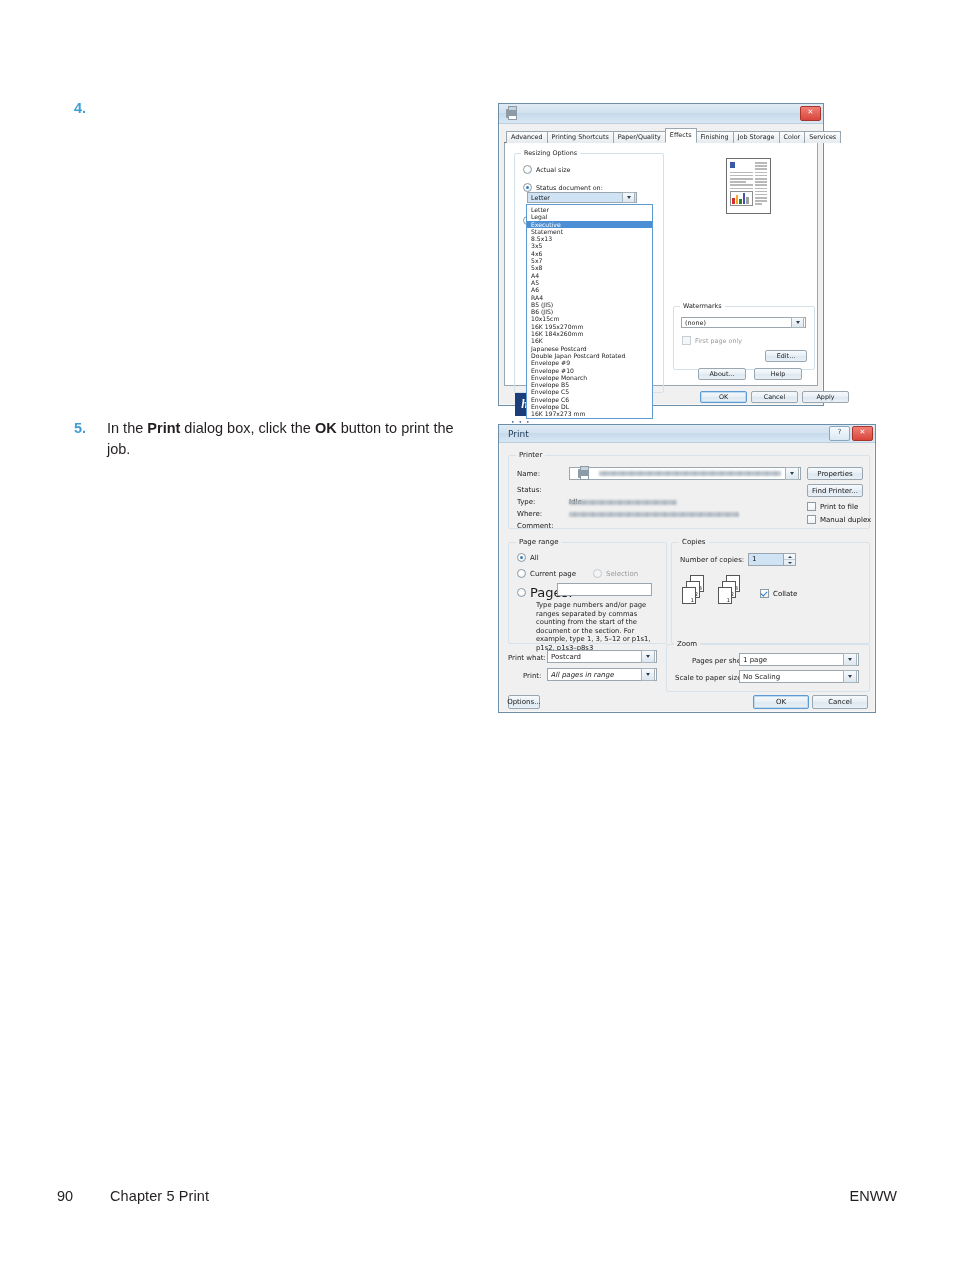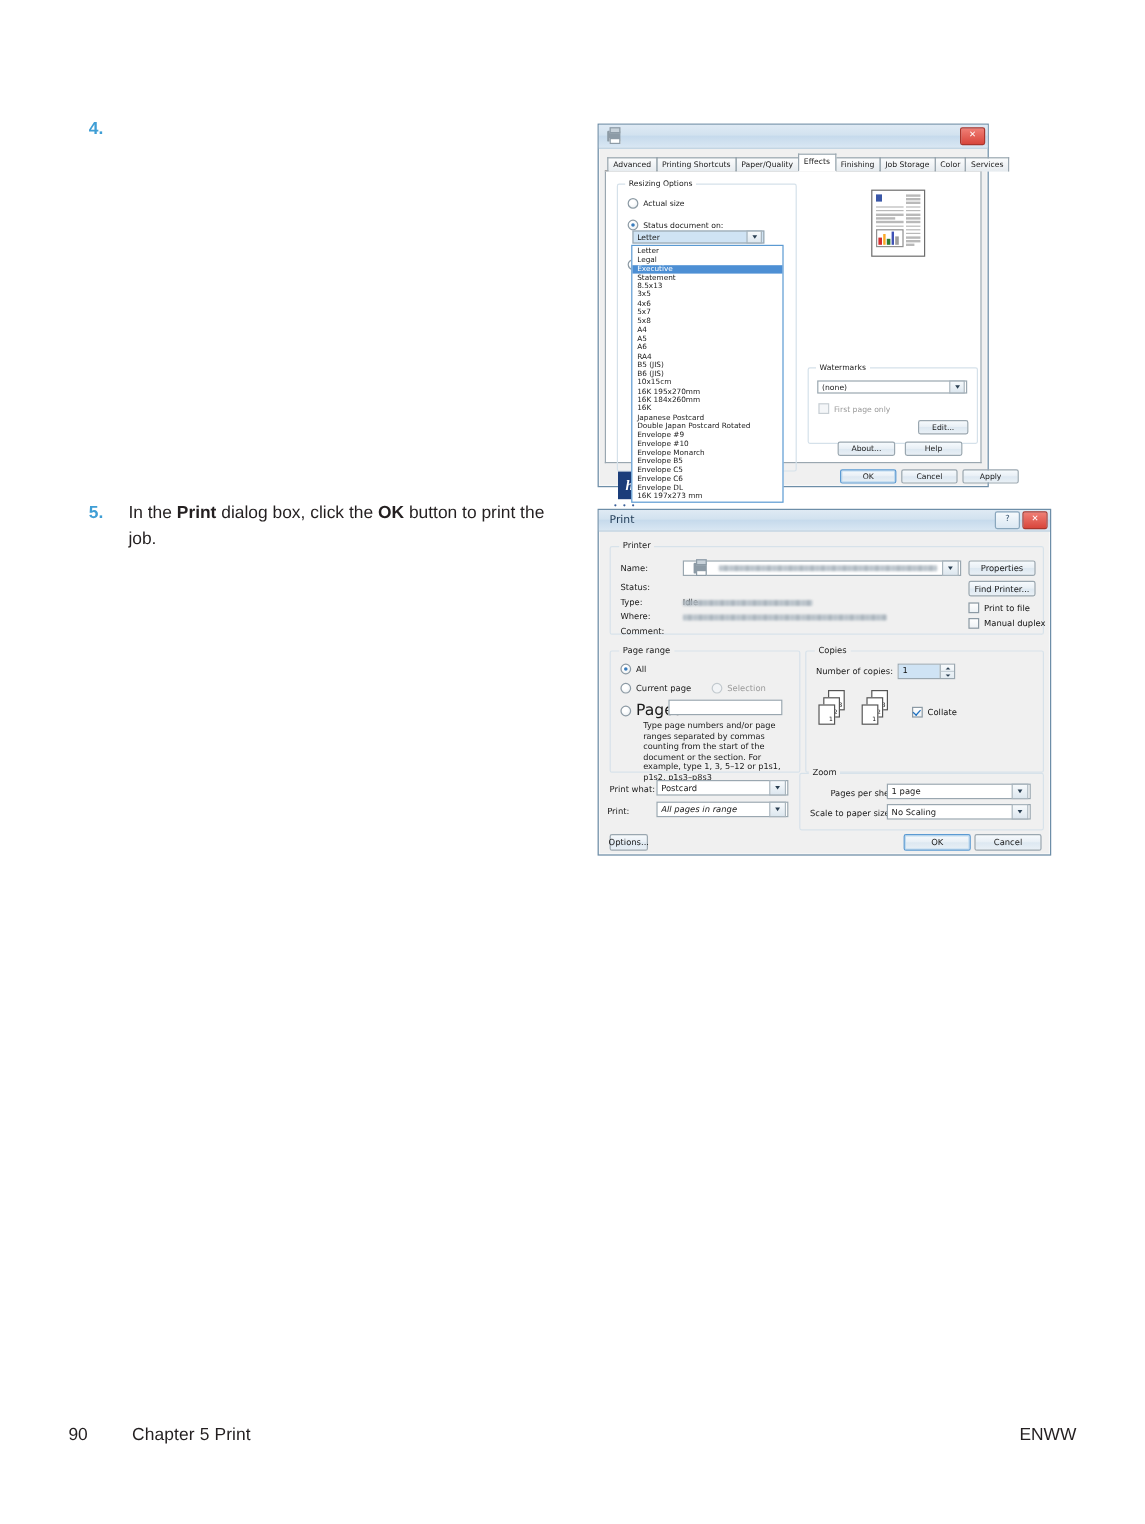--- a/index.html
+++ b/index.html
@@ -656,21 +656,21 @@
       </div>
 
       <div class="lbl" style="position:absolute;left:9px;top:211px;">Print what:</div>
       <div class="combo" style="position:absolute;left:48px;top:207px;width:110px;height:13px;font-size:7px;">
         <span class="val">Postcard</span>
         <span class="arrow" style="height:11px;width:12px;">
             <i></i>
           </span>
       </div>
 
-      <div class="lbl" style="position:absolute;left:7px;top:229px;">Print:</div>
+      <div class="lbl" style="position:absolute;left:24px;top:229px;">Print:</div>
       <div class="combo" style="position:absolute;left:48px;top:225px;width:110px;height:13px;font-size:7px;font-style:italic;">
         <span class="val">All pages in range</span>
         <span class="arrow" style="height:11px;width:12px;">
             <i></i>
           </span>
       </div>
 
       <div class="pgroup" style="left:167px; top:201px; width:202px; height:46px;">
         <div class="glabel">Zoom</div>
         <div class="lbl" style="position:absolute;left:8px;top:12px;padding-left:17px;">Pages per sheet:</div>

